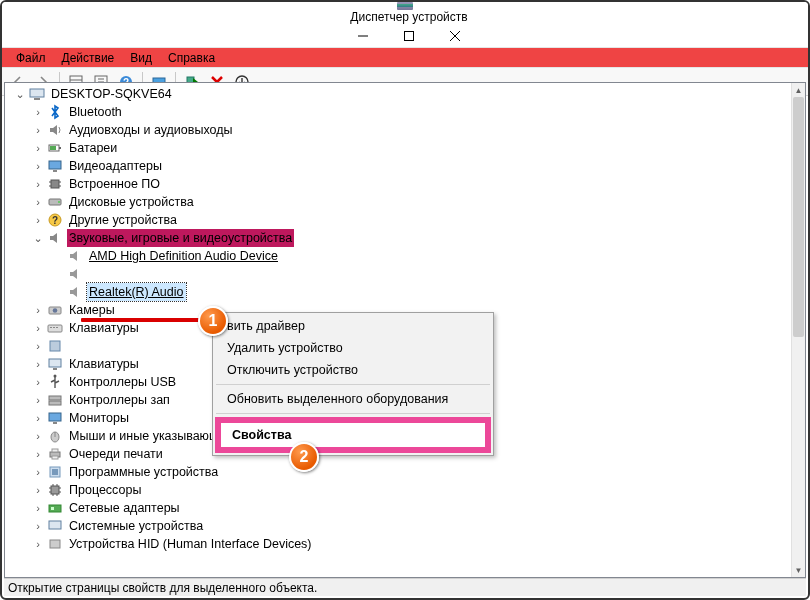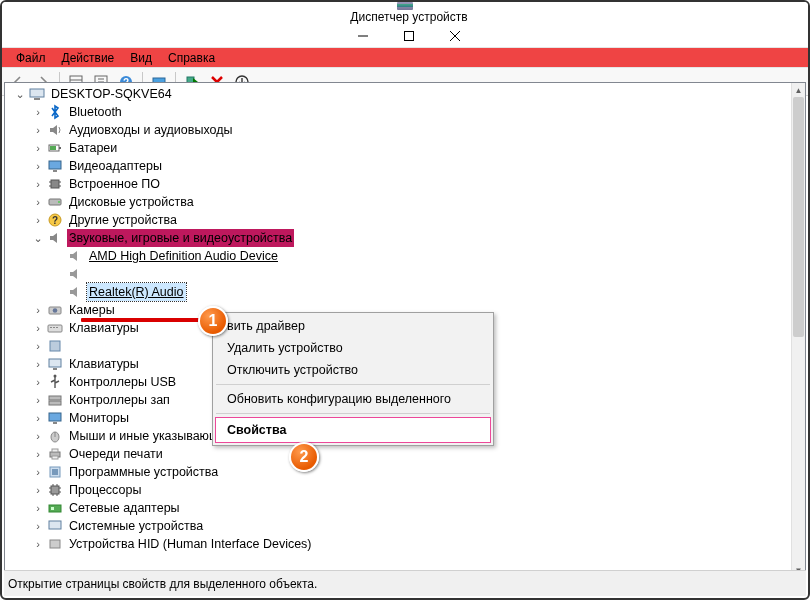--- a/index.html
+++ b/index.html
@@ -38,26 +38,26 @@
 .node .lbl { padding: 0 2px; }
 .node.selected .lbl { background: #cde8ff; outline: 1px dotted #333; }
 .node.highlight .lbl { background: #be185d; }
 .indent0 { padding-left: 4px; }
 .indent1 { padding-left: 22px; }
 .indent2 { padding-left: 58px; text-decoration: underline; }
 
 
 .ctxmenu { position: absolute; left: 210px; top: 310px; width: 282px; background: #f2f2f2; border: 1px solid #a0a0a0; box-shadow: 2px 2px 4px rgba(0,0,0,0.25); font-size: 12.5px; padding: 2px; }
 .ctxmenu .ci { height: 22px; display: flex; align-items: center; padding: 0 12px; }
-.ctxmenu .ci.hover { background: #fff; border: 1px solid #ec4899; padding: 12px 11px; }
+.ctxmenu .ci.hover { background: #fff; border: 6px solid #ec4899; padding: 12px 11px; }
 .ctxmenu .ci b { font-weight: 600; }
 .ctxmenu .csep { height: 1px; background: #d0d0d0; margin: 3px 1px; }
 
 
-.statusbar { position: absolute; left: 2px; right: 2px; bottom: 2px; height: 26px; font-size: 12px; background: #f0f0f0; padding: 0 4px; display:flex; align-items:center; border-top:1px solid #d0d0d0; }
+.statusbar { position: absolute; left: 2px; right: 2px; bottom: 2px; height: 18px; font-size: 12px; background: #f0f0f0; padding: 0 4px; display:flex; align-items:center; border-top:1px solid #d0d0d0; }
 
 
 .red-underline { position: absolute; height: 4px; background: #d90000; border-radius: 1px; }
 .callout { position: absolute; width: 30px; height: 30px; border-radius: 50%; background: radial-gradient(circle at 35% 30%, #ff9a4d, #e85a00 70%); border: 2px solid #fff; box-shadow: 1px 1px 3px rgba(0,0,0,0.5); color: #fff; font-weight: bold; font-size: 16px; display: flex; align-items: center; justify-content: center; }
 
 .ico svg { width: 16px; height: 16px; }
 </style>
 </head>
 <body>
 
@@ -456,21 +456,21 @@
       <span>вить драйвер</span>
     </div>
   <div class="ci">
       <span>Удалить устройство</span>
     </div>
   <div class="ci">
       <span>Отключить устройство</span>
     </div>
   <div class="csep"></div>
   <div class="ci">
-      <span>Обновить конфигурацию выделенного</span>
+      <span>Обновить выделенного оборудования</span>
     </div>
   <div class="csep"></div>
   <div class="ci hover">
       <b>Свойства</b>
     </div>
 </div>
 
 <div class="red-underline" style="left:79px; top:316px; width:130px;"></div>
 
 <div class="callout" style="left:196px; top:304px;">1</div>

